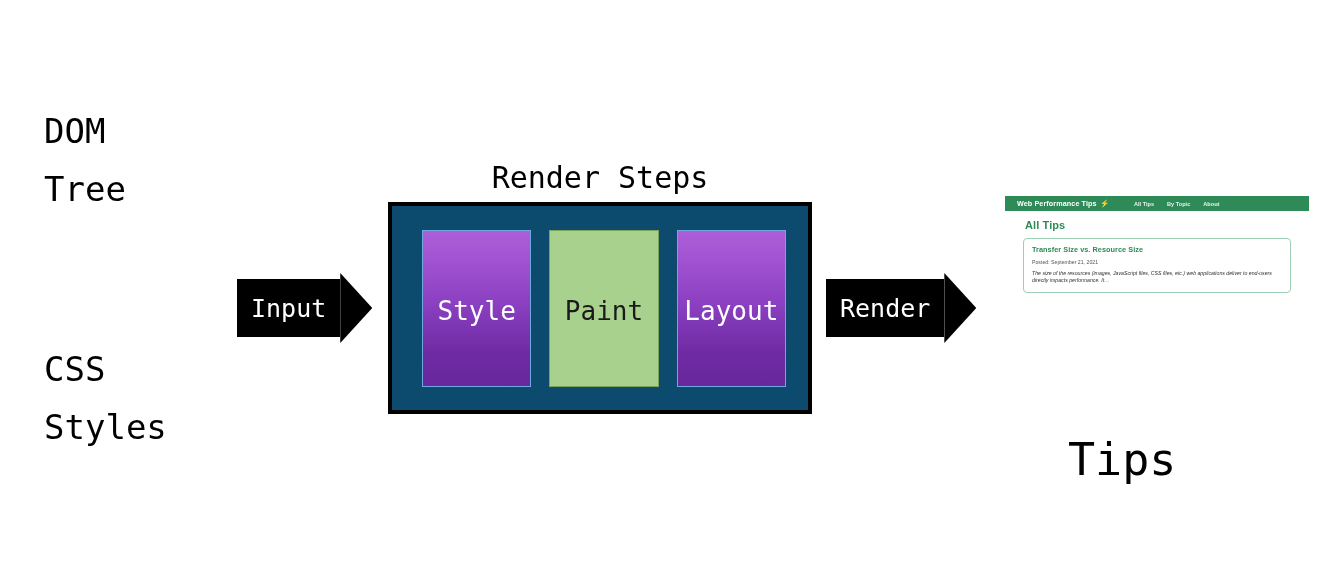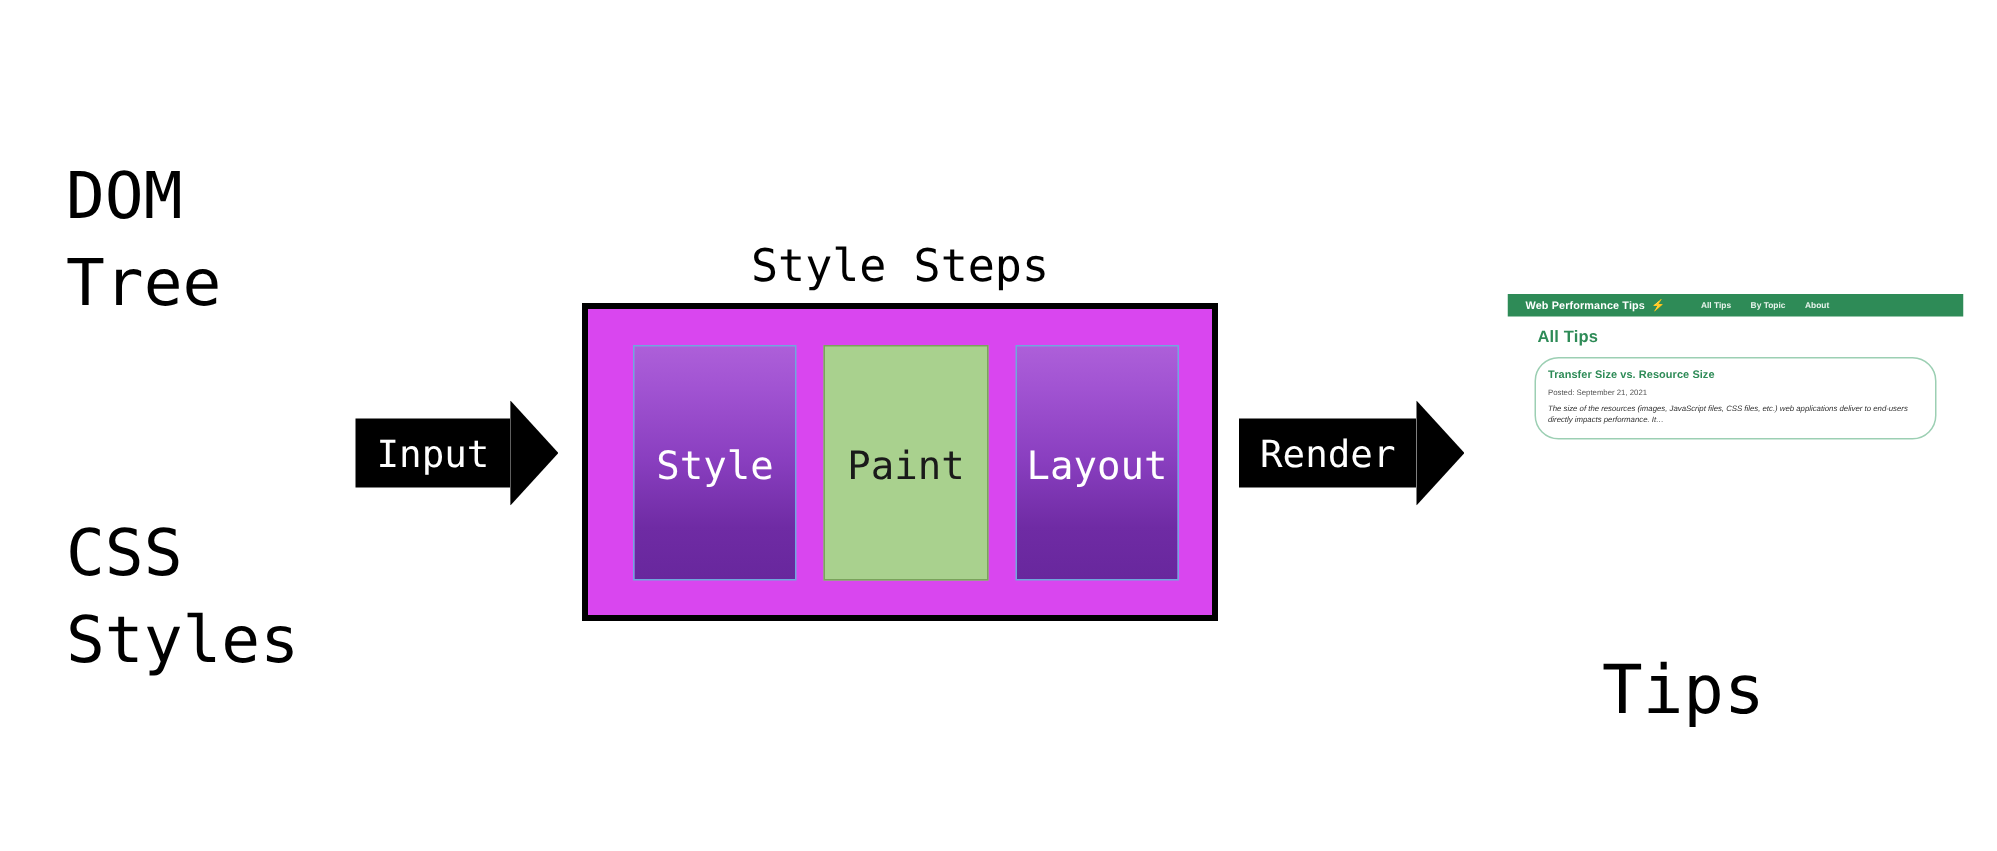--- a/index.html
+++ b/index.html
@@ -13,21 +13,21 @@
     position: relative;
     overflow: hidden;
     font-family: "DejaVu Sans Mono", monospace;
     -webkit-font-smoothing: antialiased;
   }
 
   
   .side-label {
     position: absolute;
     font-family: "DejaVu Sans Mono", monospace;
-    font-size: 43px;
+    font-size: 34px;
     line-height: 58px;
     color: #000000;
     white-space: pre;
     letter-spacing: 0px;
   }
   #dom-label { left: 44px; top: 102px; }
   #css-label { left: 44px; top: 340px; }
 
   
   #render-steps-title {
@@ -42,21 +42,21 @@
     color: #000000;
   }
   #render-steps-box {
     position: absolute;
     left: 388px;
     top: 202px;
     width: 424px;
     height: 212px;
     box-sizing: border-box;
     border: 4px solid #000000;
-    background: #d946ef;
+    background: #0c4a6e;
   }
   .steps-row {
     position: absolute;
     left: 30px;
     top: 24px;
     width: 364px;
     height: 157px;
     display: flex;
     gap: 18px;
     align-items: stretch;
@@ -80,21 +80,21 @@
   .step-green {
     background: #a9d18e;
     border: 1px solid #7aa35c;
     color: #1a1a1a;
   }
   .step-label { position: relative; top: 2px; }
 
   
   .arrow {
     position: absolute;
-    height: 46px;
+    height: 58px;
     display: flex;
     align-items: stretch;
   }
   .arrow-shaft {
     background: #000000;
     display: flex;
     align-items: center;
     justify-content: center;
     padding: 0 14px;
     box-sizing: border-box;
@@ -181,21 +181,21 @@
   }
   #mini-heading {
     color: #2e8b57;
     font-size: 11px;
     font-weight: bold;
     margin: 2px 0 7px 2px;
     letter-spacing: 0.1px;
   }
   .mini-card {
     border: 0.8px solid #9ccfb3;
-    border-radius: 16px;
+    border-radius: 4px;
     padding: 6px 8px 7px 8px;
     margin-bottom: 7px;
     background: #ffffff;
     box-sizing: border-box;
   }
   .mini-card-title {
     color: #2e8b57;
     font-size: 7.3px;
     font-weight: bold;
     margin-bottom: 4.5px;
@@ -222,21 +222,21 @@
 <div class="side-label" id="css-label"><span>CSS</span>
 <span>Styles</span></div>
 
 <div class="arrow" id="arrow-input">
   <div class="arrow-shaft">
     <span class="arrow-text">Input</span>
   </div>
   <div class="arrow-head"></div>
 </div>
 
-<div id="render-steps-title">Style Steps</div>
+<div id="render-steps-title">Render Steps</div>
 
 <div id="render-steps-box">
   <div class="steps-row">
     <div class="step-box step-purple">
       <span class="step-label">Style</span>
     </div>
     <div class="step-box step-green">
       <span class="step-label">Paint</span>
     </div>
     <div class="step-box step-purple">

